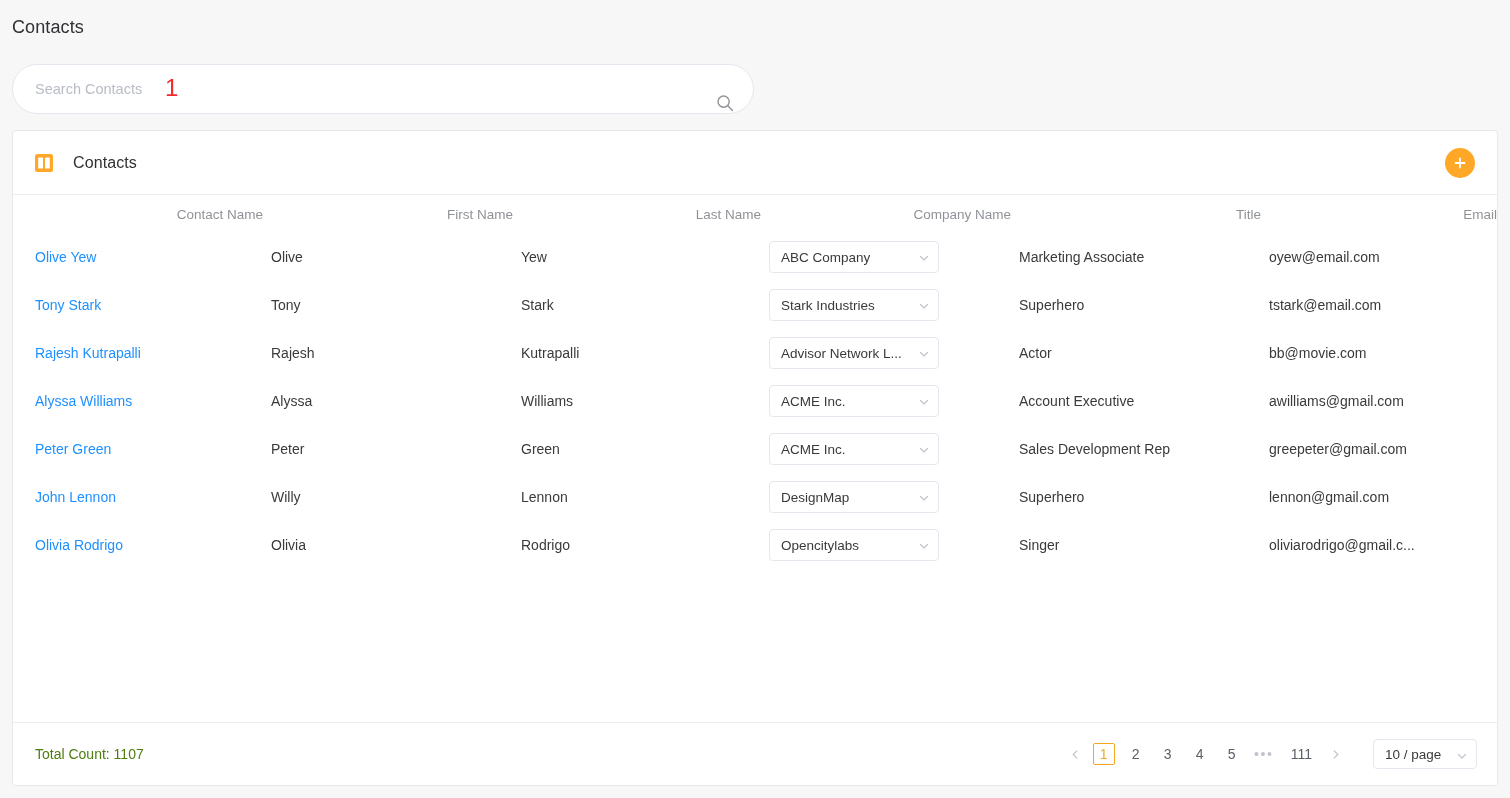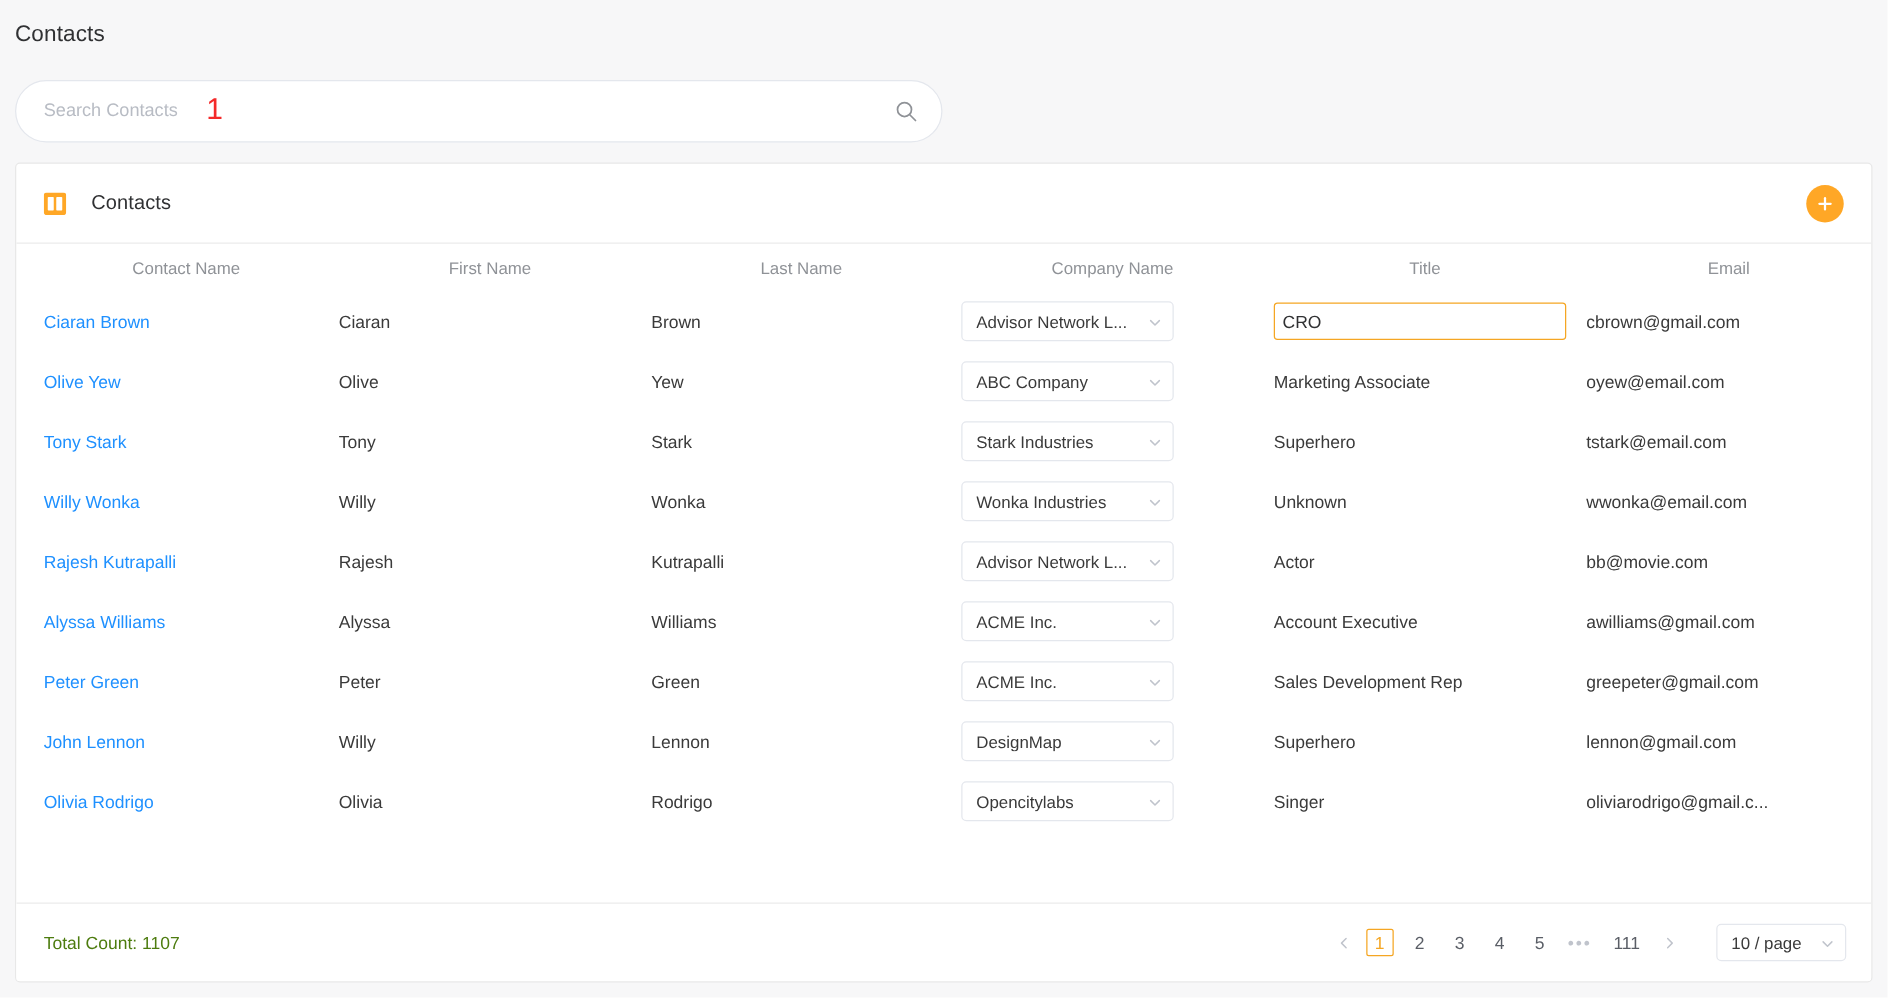--- a/index.html
+++ b/index.html
@@ -32,21 +32,21 @@
     position: absolute;
     left: 12px;
     top: 64px;
     width: 742px;
     height: 50px;
     box-sizing: border-box;
     background: #ffffff;
     border: 1px solid #e4e7ed;
     border-radius: 25px;
     display: flex;
-    align-items: center;
+    align-items: flex-end;
     padding: 0 18px 0 22px;
   }
   .search-input {
     flex: 1 1 auto;
     border: none;
     outline: none;
     background: transparent;
     font-family: "Liberation Sans", sans-serif;
     font-size: 14.5px;
     color: #303133;
@@ -134,21 +134,21 @@
     position: relative;
     height: 527px;
     overflow: hidden;
   }
   table.grid {
     width: 100%;
     border-collapse: collapse;
     table-layout: fixed;
   }
   table.grid th {
-    text-align: center;
+    text-align: right;
     font-weight: 400;
     font-size: 13.5px;
     color: #8f9297;
     padding: 0 0 0 0;
     height: 38px;
     vertical-align: middle;
   }
   table.grid td {
     font-size: 14px;
     color: #3a3a3a;
@@ -360,35 +360,20 @@
           <th class="c1">Contact Name</th>
           <th class="c2">First Name</th>
           <th class="c3">Last Name</th>
           <th class="c4">Company Name</th>
           <th class="c5">Title</th>
           <th class="c6">Email</th>
         </tr>
       </thead>
       <tbody id="rows-body">
           <tr>
-            <td class="c1"><a class="contact-link">Ciaran Brown</a></td>
-            <td class="c2">Ciaran</td>
-            <td class="c3">Brown</td>
-            <td class="c4">
-              <div class="select">
-                <span class="select-text">Advisor Network L...</span>
-                <span class="chev"><svg viewBox="0 0 12 12" fill="none" stroke="currentColor" stroke-width="1.2">
-                    <polyline points="2.5,4.5 6,8 9.5,4.5" stroke-linecap="round" stroke-linejoin="round"></polyline>
-                  </svg></span>
-              </div>
-            </td>
-            <td class="c5"><input type="text" class="title-input" value="CRO" style=""></td>
-            <td class="c6"><span class="email-text">cbrown@gmail.com</span></td>
-          </tr>
-          <tr>
             <td class="c1"><a class="contact-link">Olive Yew</a></td>
             <td class="c2">Olive</td>
             <td class="c3">Yew</td>
             <td class="c4">
               <div class="select">
                 <span class="select-text">ABC Company</span>
                 <span class="chev"><svg viewBox="0 0 12 12" fill="none" stroke="currentColor" stroke-width="1.2">
                     <polyline points="2.5,4.5 6,8 9.5,4.5" stroke-linecap="round" stroke-linejoin="round"></polyline>
                   </svg></span>
               </div>
@@ -403,35 +388,20 @@
             <td class="c4">
               <div class="select">
                 <span class="select-text">Stark Industries</span>
                 <span class="chev"><svg viewBox="0 0 12 12" fill="none" stroke="currentColor" stroke-width="1.2">
                     <polyline points="2.5,4.5 6,8 9.5,4.5" stroke-linecap="round" stroke-linejoin="round"></polyline>
                   </svg></span>
               </div>
             </td>
             <td class="c5"><span class="title-text">Superhero</span></td>
             <td class="c6"><span class="email-text">tstark@email.com</span></td>
-          </tr>
-          <tr>
-            <td class="c1"><a class="contact-link">Willy Wonka</a></td>
-            <td class="c2">Willy</td>
-            <td class="c3">Wonka</td>
-            <td class="c4">
-              <div class="select">
-                <span class="select-text">Wonka Industries</span>
-                <span class="chev"><svg viewBox="0 0 12 12" fill="none" stroke="currentColor" stroke-width="1.2">
-                    <polyline points="2.5,4.5 6,8 9.5,4.5" stroke-linecap="round" stroke-linejoin="round"></polyline>
-                  </svg></span>
-              </div>
-            </td>
-            <td class="c5"><span class="title-text">Unknown</span></td>
-            <td class="c6"><span class="email-text">wwonka@email.com</span></td>
           </tr>
           <tr>
             <td class="c1"><a class="contact-link">Rajesh Kutrapalli</a></td>
             <td class="c2">Rajesh</td>
             <td class="c3">Kutrapalli</td>
             <td class="c4">
               <div class="select">
                 <span class="select-text">Advisor Network L...</span>
                 <span class="chev"><svg viewBox="0 0 12 12" fill="none" stroke="currentColor" stroke-width="1.2">
                     <polyline points="2.5,4.5 6,8 9.5,4.5" stroke-linecap="round" stroke-linejoin="round"></polyline>

